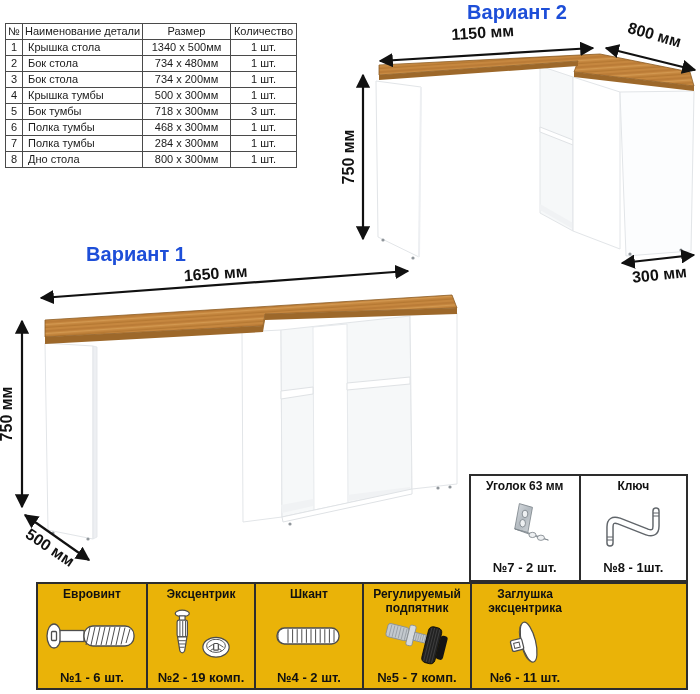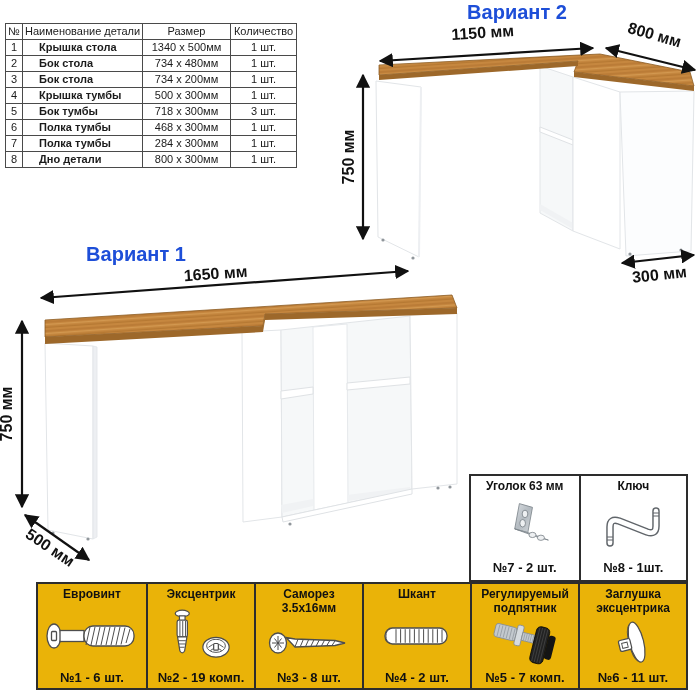--- a/index.html
+++ b/index.html
@@ -3,21 +3,21 @@
 <meta charset="utf-8">
 <style>
   html,body{margin:0;padding:0;background:#fff;}
   .sheet{position:relative;width:700px;height:694px;background:#ffffff;overflow:hidden;
          font-family:"Liberation Sans","DejaVu Sans",sans-serif;color:#1b1b1b;}
   .abs{position:absolute;}
   
   table.parts{border-collapse:collapse;font-size:11px;color:#1b1b1b;table-layout:fixed;width:291px;}
   table.parts td,table.parts th{border:1px solid #4a4a4a;height:15px;padding:0 2px;
       font-weight:400;line-height:1.05;text-align:center;overflow:hidden;white-space:nowrap;}
-  table.parts td.name{text-align:left;padding-left:16px;font-weight:bold;}
+  table.parts td.name{text-align:left;padding-left:5px;}
   
   .vtitle{font-size:20px;font-weight:bold;text-align:center;color:#1d4ed8;}
   
   svg.draw{overflow:visible;display:block;}
   .dimtext{font-family:"Liberation Sans","DejaVu Sans",sans-serif;font-size:16px;font-weight:bold;fill:#111;}
   .dimline{stroke:#111;stroke-width:2.2;fill:none;}
   .panel{fill:#ffffff;stroke:#e2e5e8;stroke-width:1;}
   .panelshade{fill:#edeff2;stroke:#e2e5e8;stroke-width:0.8;}
   .interior{fill:#f6f8f9;stroke:#e2e5e8;stroke-width:1;}
   .shelf{fill:#ffffff;stroke:#dfe2e5;stroke-width:1;}
@@ -96,21 +96,21 @@
             <td>1 шт.</td>
           </tr>
         <tr>
             <td>7</td>
             <td class="name">Полка тумбы</td>
             <td>284 x 300мм</td>
             <td>1 шт.</td>
           </tr>
         <tr>
             <td>8</td>
-            <td class="name">Дно детали</td>
+            <td class="name">Дно стола</td>
             <td>800 x 300мм</td>
             <td>1 шт.</td>
           </tr>
       </tbody>
     </table>
   </div>
 
   <div class="abs vtitle" style="left:350px;top:1px;width:334px;">Вариант 2</div>
 
   <svg class="abs draw" style="left:350px;top:0px;" width="350" height="300" viewBox="0 0 350 300">
@@ -284,32 +284,20 @@
           <path class="thin" d="M17.8,37 h8 M18.6,40.5 h6.6 M19.4,44 h5"></path>
           <ellipse class="lineart" cx="58" cy="44" rx="14" ry="10.5"></ellipse>
           <ellipse class="thin" cx="58" cy="42.5" rx="10" ry="7"></ellipse>
           <path class="thin" d="M50,44 q8,-7 16,0 M52,47.5 q6,-5 12,0"></path>
           <rect class="lineart" x="55.5" y="40" width="5" height="7" rx="1"></rect>
         </svg>
       </div>
       <div class="hw-qty">№2 - 19 комп.</div>
     </div>
 
-    <div class="hw-cell">
-      <div class="hw-title">Саморез 3.5х16мм</div>
-      <div class="hw-icon">
-        <svg width="88" height="40" viewBox="0 0 88 40">
-          <ellipse class="lineart" cx="13" cy="20" rx="8.5" ry="10"></ellipse>
-          <path class="thin" d="M13,13 V27 M7,20 H19 M9.5,15.5 l7,9 M9.5,24.5 l7,-9"></path>
-          <path class="lineart" d="M21,14.5 L30,16 L70,17.5 L80,20 L70,22.5 L30,24 Z"></path>
-          <path class="thin" d="M33,16.3 L30,23.8 M38.3,16.5 L35.3,23.6 M43.6,16.7 L40.6,23.4 M48.9,16.9 L45.9,23.2 M54.2,17.1 L51.2,23 M59.5,17.3 L56.5,22.8 M64.8,17.5 L61.8,22.6 M70.1,17.8 L67.1,22.3"></path>
-        </svg>
-      </div>
-      <div class="hw-qty">№3 - 8 шт.</div>
-    </div>
 
     <div class="hw-cell">
       <div class="hw-title">Шкант</div>
       <div class="hw-icon">
         <svg width="72" height="28" viewBox="0 0 72 28">
           <rect class="lineart" x="4" y="6" width="62" height="16" rx="7.5"></rect>
           <path class="thin" d="M10,6.4 a7,7.9 0 0 0 0,15.2"></path>
           <path class="thin" d="M15,7.2 V20.8 M19.6,7.2 V20.8 M24.2,7.2 V20.8 M28.8,7.2 V20.8 M33.4,7.2 V20.8 M38,7.2 V20.8 M42.6,7.2 V20.8 M47.2,7.2 V20.8 M51.8,7.2 V20.8 M56.4,7.2 V20.8 M61,7.6 V20.4"></path>
         </svg>
       </div>

